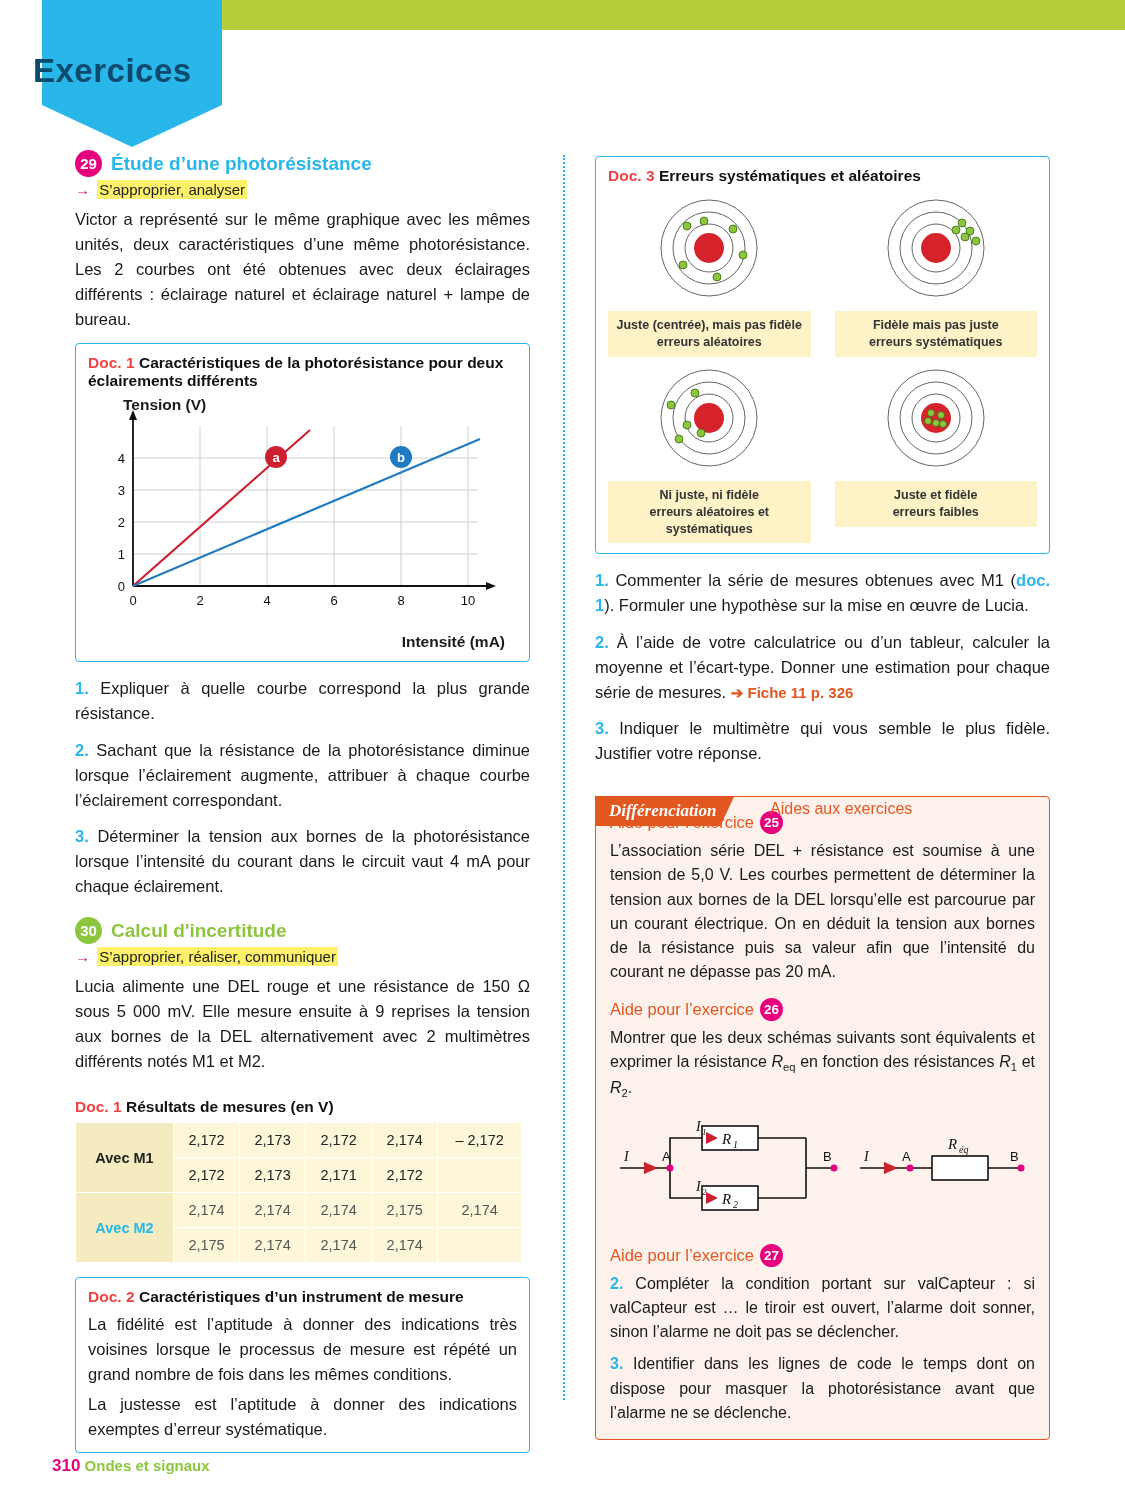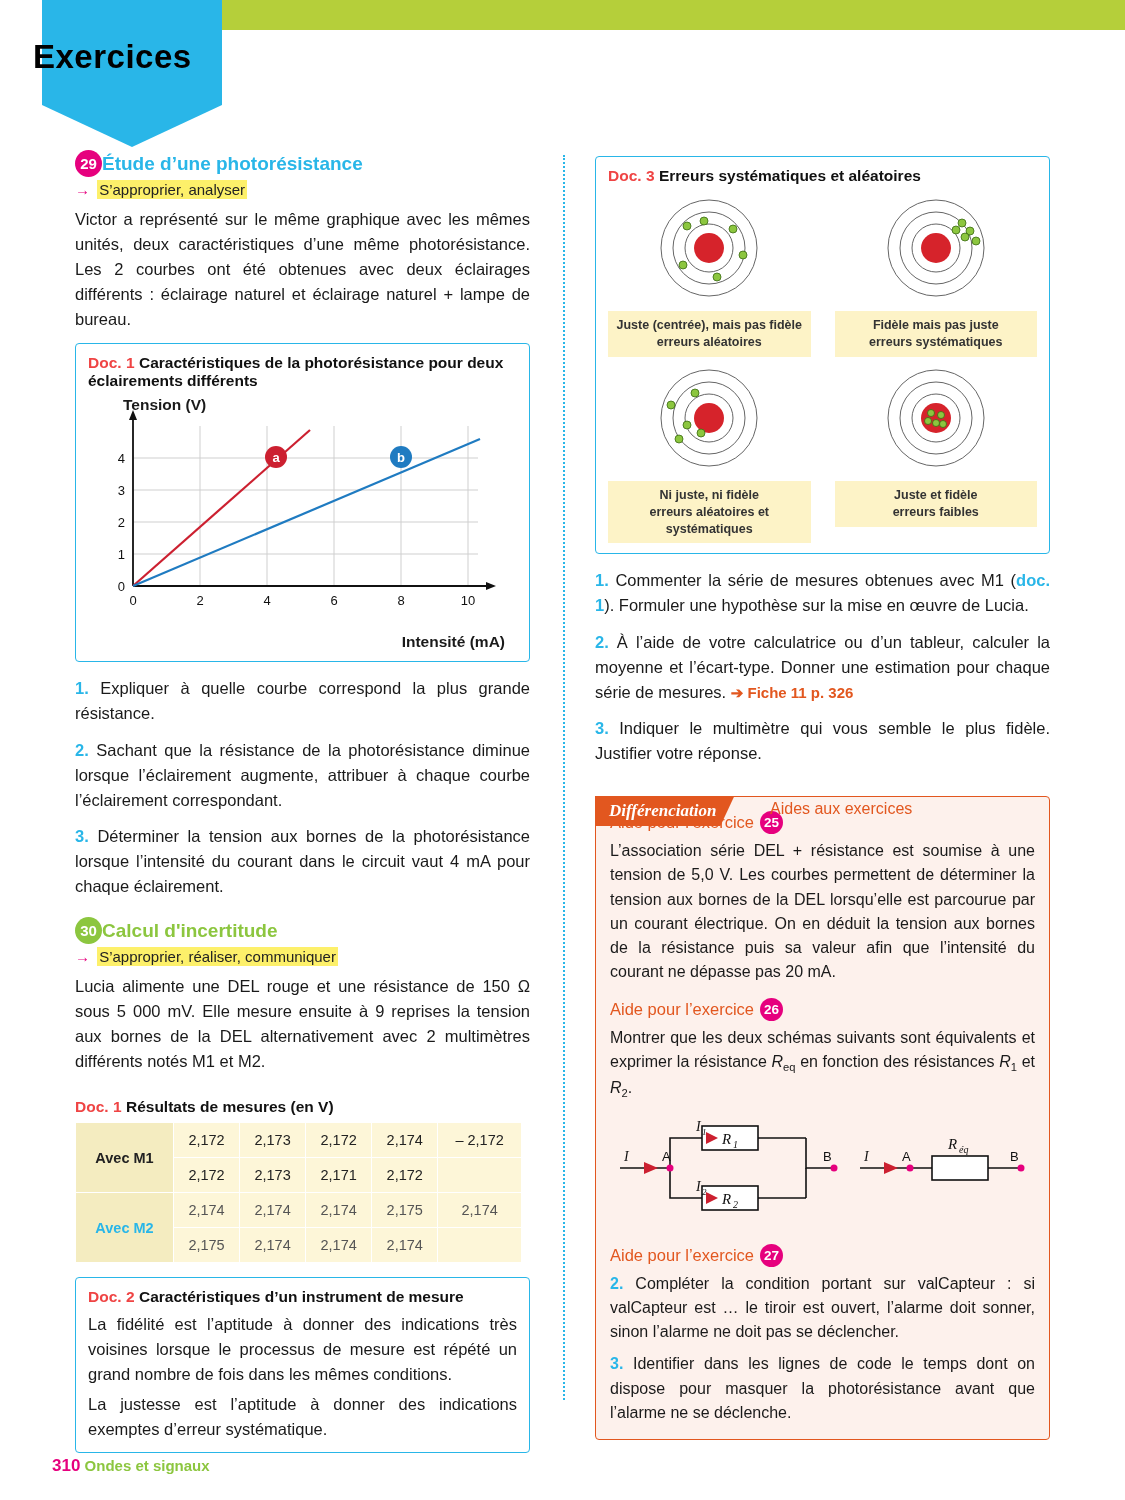--- a/index.html
+++ b/index.html
@@ -24,33 +24,33 @@
   .header-tab {
     position:absolute; top:0; left:42px; width:180px; height:105px;
     background:#29b6e8;
   }
   .header-tab:after {
     content:""; position:absolute; left:0; top:105px;
     border-left:90px solid transparent; border-right:90px solid transparent;
     border-top:42px solid #29b6e8;
   }
   .header-title {
-    position:absolute; top:38px; left:33px;
-    font-size:33px; font-weight:bold; color:#000000;
+    position:absolute; top:52px; left:33px;
+    font-size:33px; font-weight:bold; color:#0c4a6e;
     letter-spacing:0.5px;
   }
   
   .col-left { position:absolute; top:150px; left:75px; width:455px; }
   .col-right { position:absolute; top:150px; left:595px; width:455px; }
   .col-divider {
     position:absolute; top:155px; left:563px; width:0; height:1245px;
     border-left:2px dotted #29b6e8;
   }
   
-  .ex-head { display:flex; align-items:center; margin-bottom:4px; }
+  .ex-head { display:flex; align-items:center; gap:9px; margin-bottom:4px; }
   .ex-num {
     width:27px; height:27px; border-radius:50%;
     background:#e6007e; color:#fff; font-weight:bold; font-size:15px;
     display:flex; align-items:center; justify-content:center;
     flex:0 0 auto;
   }
   .ex-num.green { background:#8cc63f; }
   .ex-title { font-size:19px; font-weight:bold; color:#29b6e8; }
   .ex-title.green { color:#8cc63f; }
   .comp-line { margin:0 0 9px 0; font-size:15px; color:#e6007e; }

